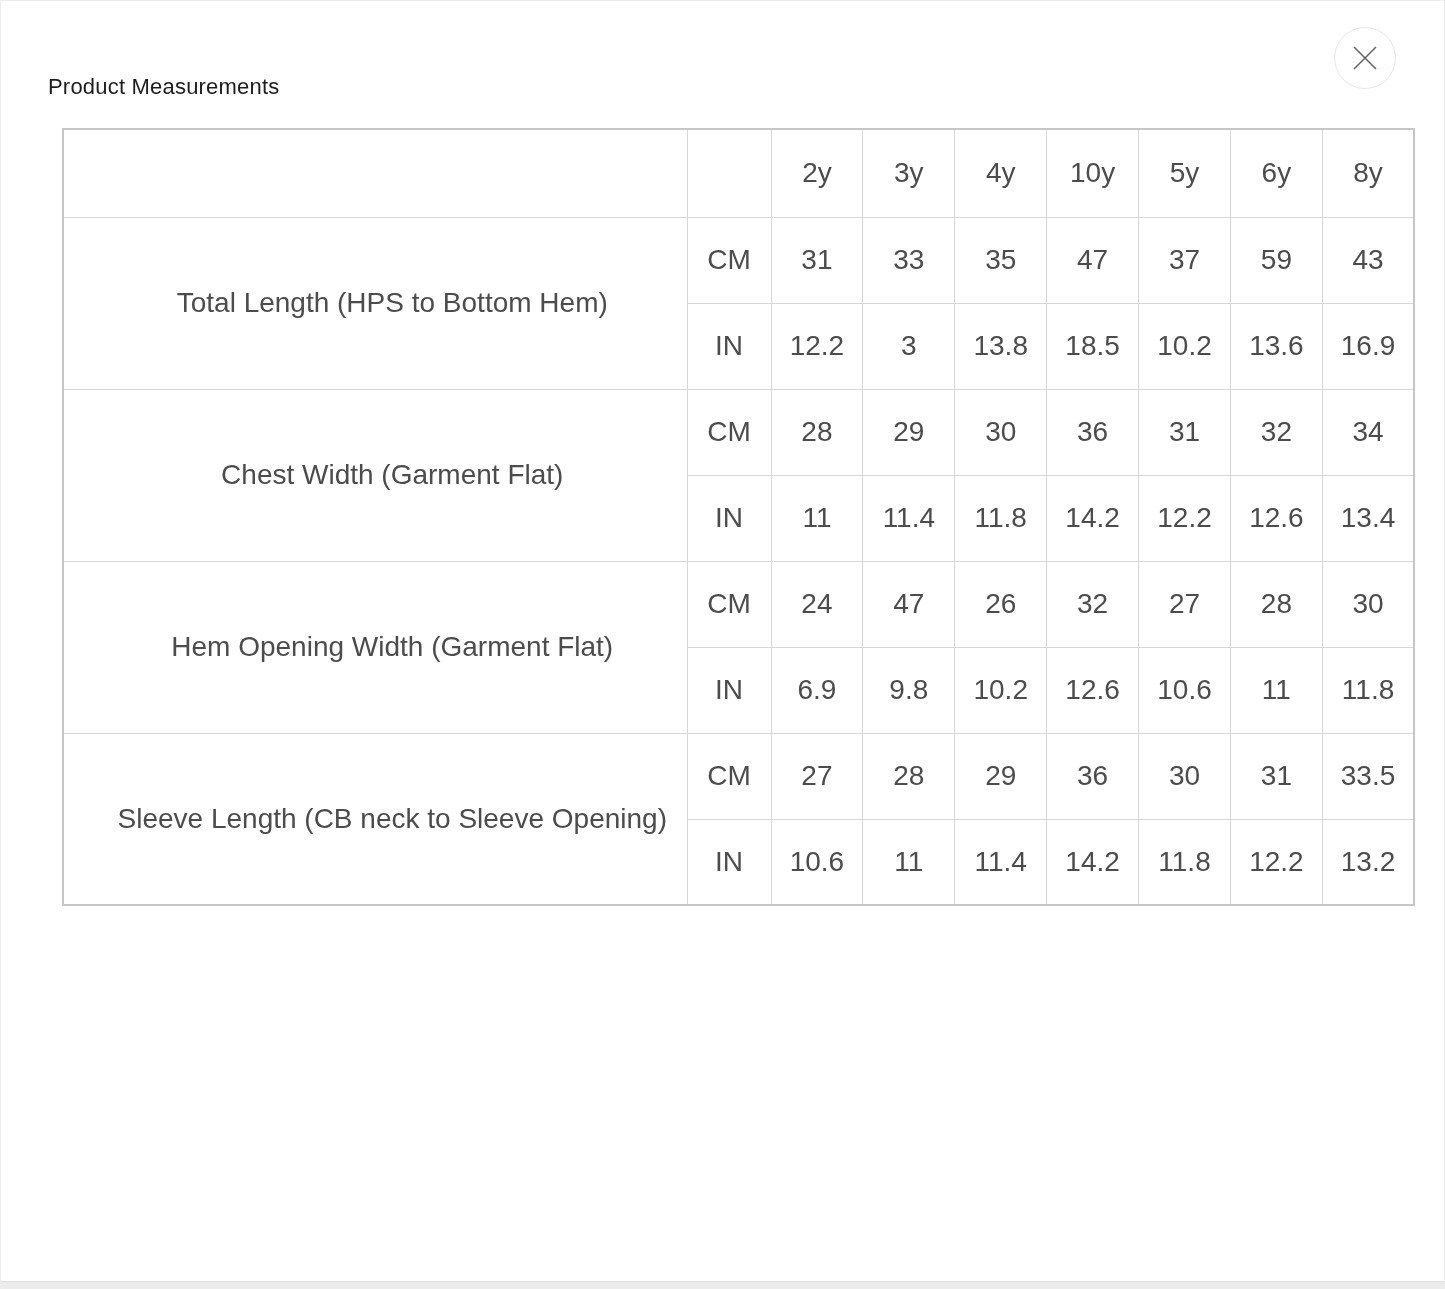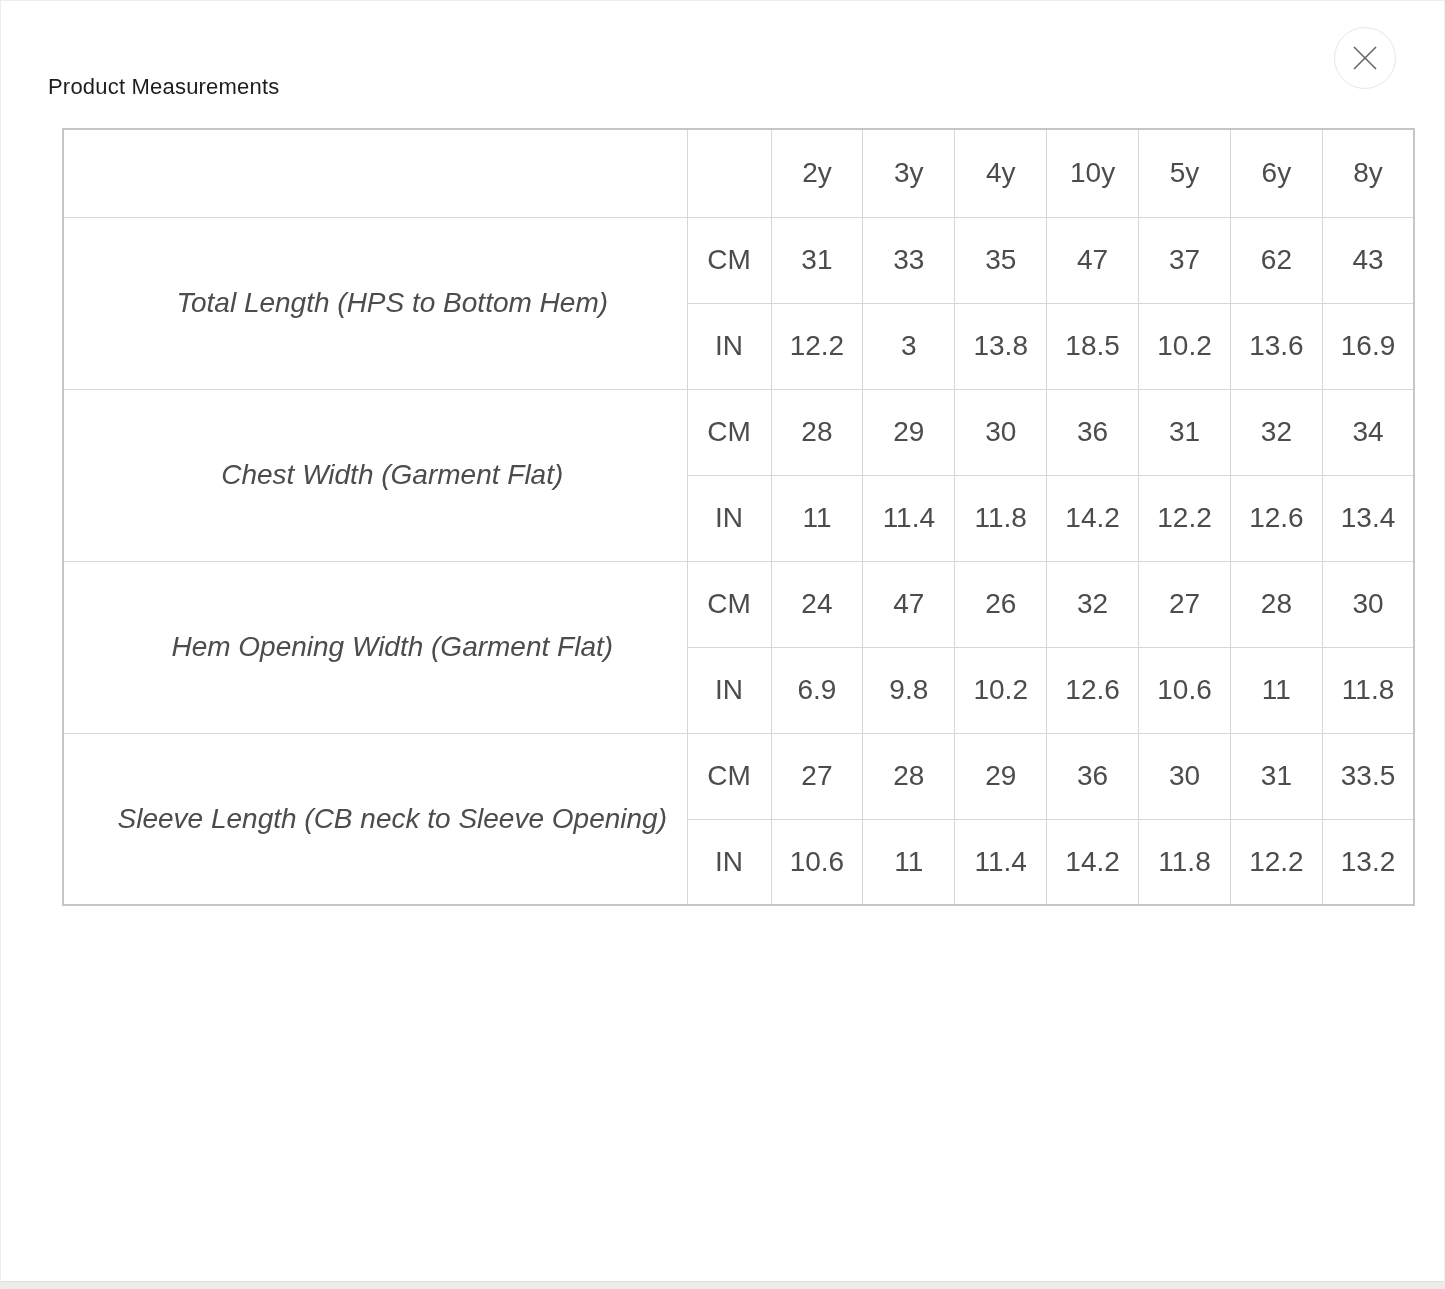--- a/index.html
+++ b/index.html
@@ -78,21 +78,20 @@
   }
   table.measurements thead tr{height:88px;}
   table.measurements tbody tr{height:86px;}
   col.label-col{width:624px;}
   col.unit-col{width:84px;}
   col.size-col{width:91.9px;}
   td.row-label{
     text-align:left;
     padding-left:34px;
     color:#414141;
-    font-style:italic;
   }
   .bottom-strip{
     position:absolute;
     left:0;
     bottom:0;
     width:100%;
     height:8px;
     background:var(--strip-bg);
     border-top:1px solid var(--strip-line);
   }
@@ -140,21 +139,21 @@
     </thead>
     <tbody>
       <tr>
         <td class="row-label" rowspan="2">Total Length (HPS to Bottom Hem)</td>
         <td>CM</td>
         <td>31</td>
         <td>33</td>
         <td>35</td>
         <td>47</td>
         <td>37</td>
-        <td>62</td>
+        <td>59</td>
         <td>43</td>
       </tr>
       <tr>
         <td>IN</td>
         <td>12.2</td>
         <td>3</td>
         <td>13.8</td>
         <td>18.5</td>
         <td>10.2</td>
         <td>13.6</td>

